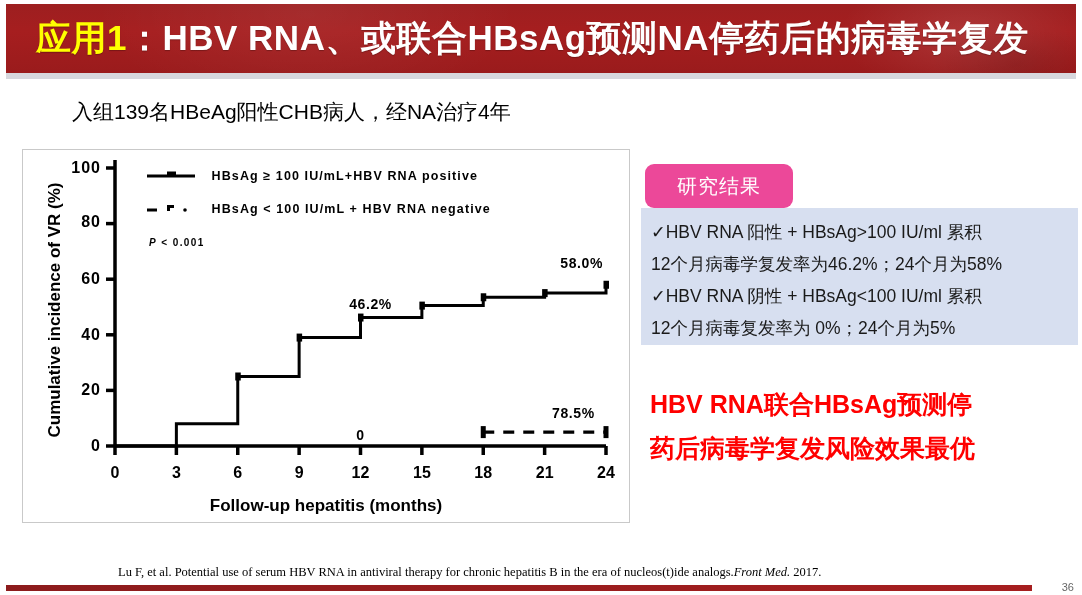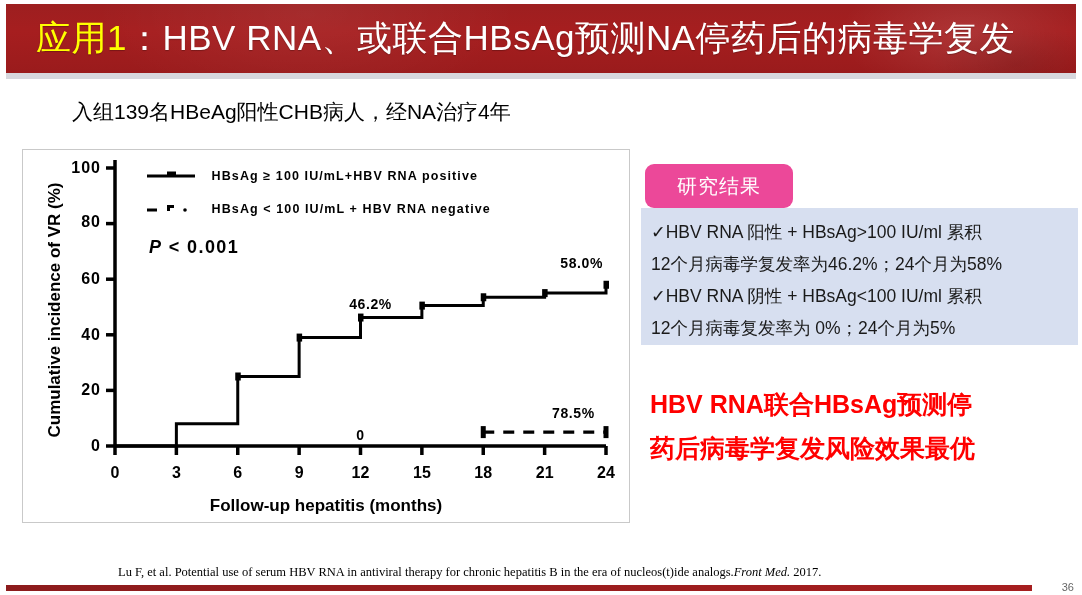--- a/index.html
+++ b/index.html
@@ -21,21 +21,21 @@
       linear-gradient(180deg,#9d1f20 0%, #a61e1f 40%, #9a1b1c 100%);
     box-sizing:border-box;
     display:flex;align-items:center;
   }
   .titlebar-bottom{
     position:absolute;left:6px;top:73px;width:1070px;height:6px;
     background:#d7d7dd;
   }
   .title-text{
     margin-left:30px;
-    font-size:35px;font-weight:400;color:#ffffff;
+    font-size:35px;font-weight:700;color:#ffffff;
     letter-spacing:.5px;white-space:nowrap;
     text-shadow:0 1px 1px rgba(0,0,0,.25);
   }
   .title-accent{color:#ffff00;}
 
   
   .subtitle{
     position:absolute;left:72px;top:98px;
     font-size:21px;color:#000;white-space:nowrap;
   }
@@ -63,21 +63,21 @@
   .xtick{
     position:absolute;transform:translateX(-50%);
     font-size:16px;font-weight:bold;color:#000;
   }
   .xtick-wrap{position:absolute;left:0;right:0;}
   .legend-row{
     position:absolute;font-size:12.5px;font-weight:bold;color:#000;
     letter-spacing:1.1px;white-space:nowrap;
   }
   .pval{
-    position:absolute;font-size:18px;font-weight:bold;color:#000;
+    position:absolute;font-size:10px;font-weight:bold;color:#000;
     letter-spacing:1.4px;
   }
   .pval i{font-style:italic;}
   .datalabel{
     position:absolute;font-size:14px;font-weight:bold;color:#000;
     letter-spacing:.6px;white-space:nowrap;transform:translateX(-50%);
   }
 
   
   .badge{

